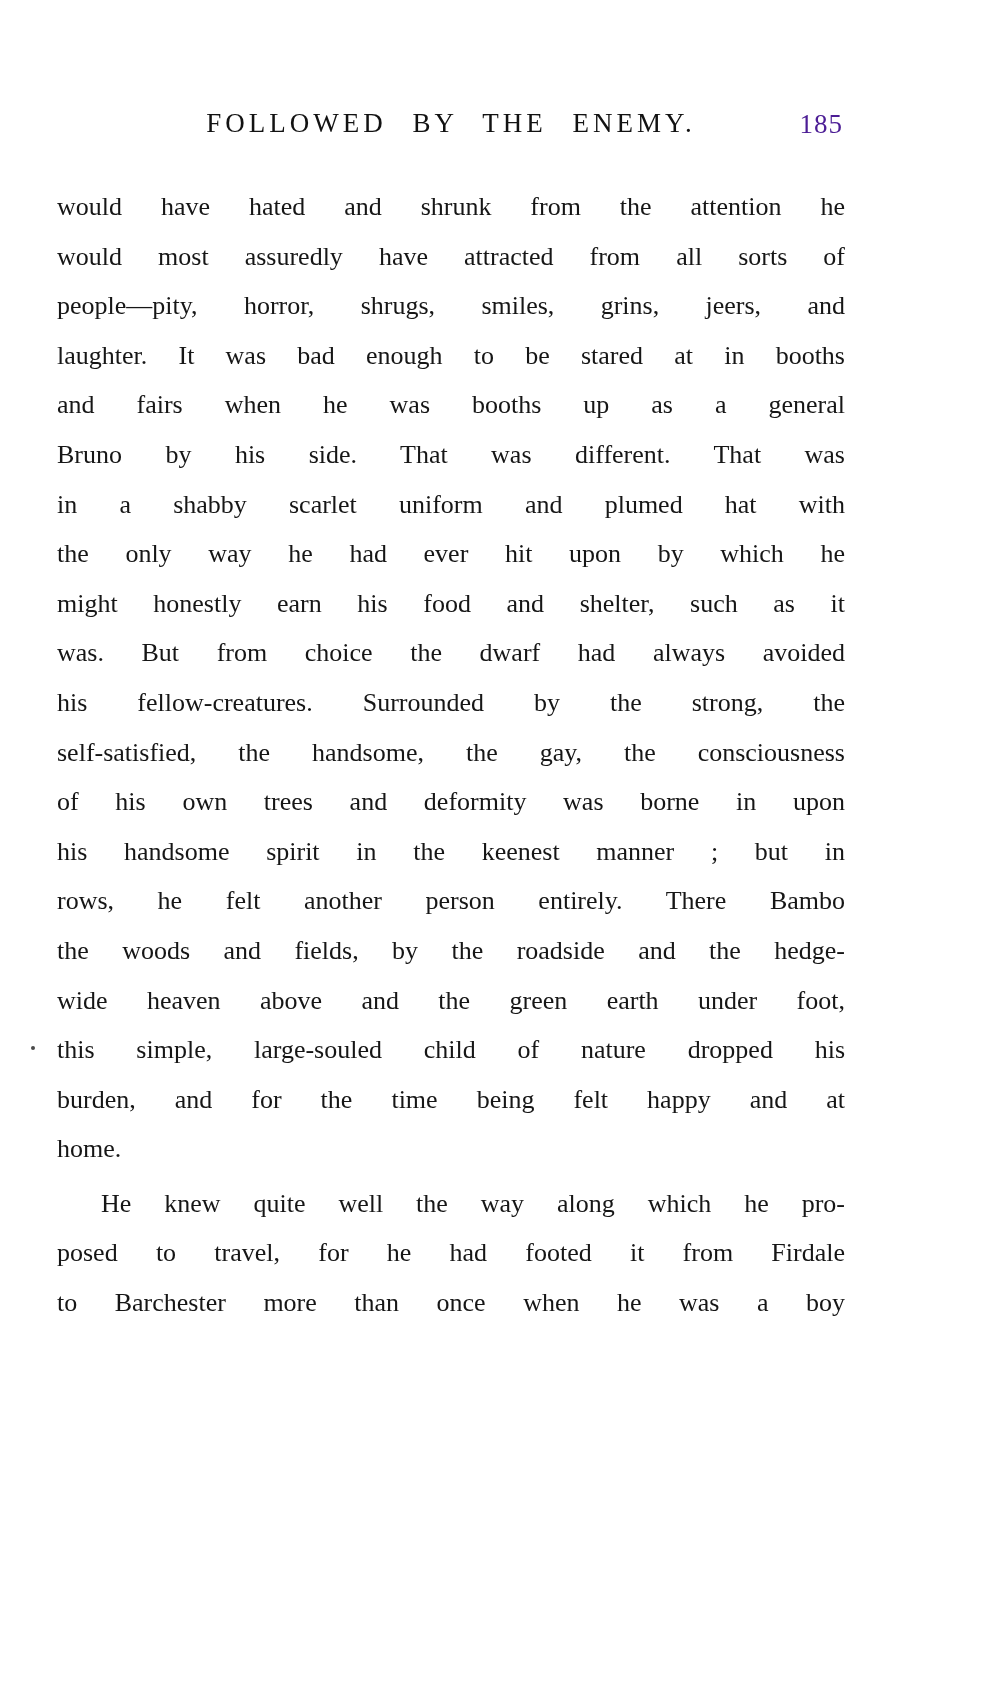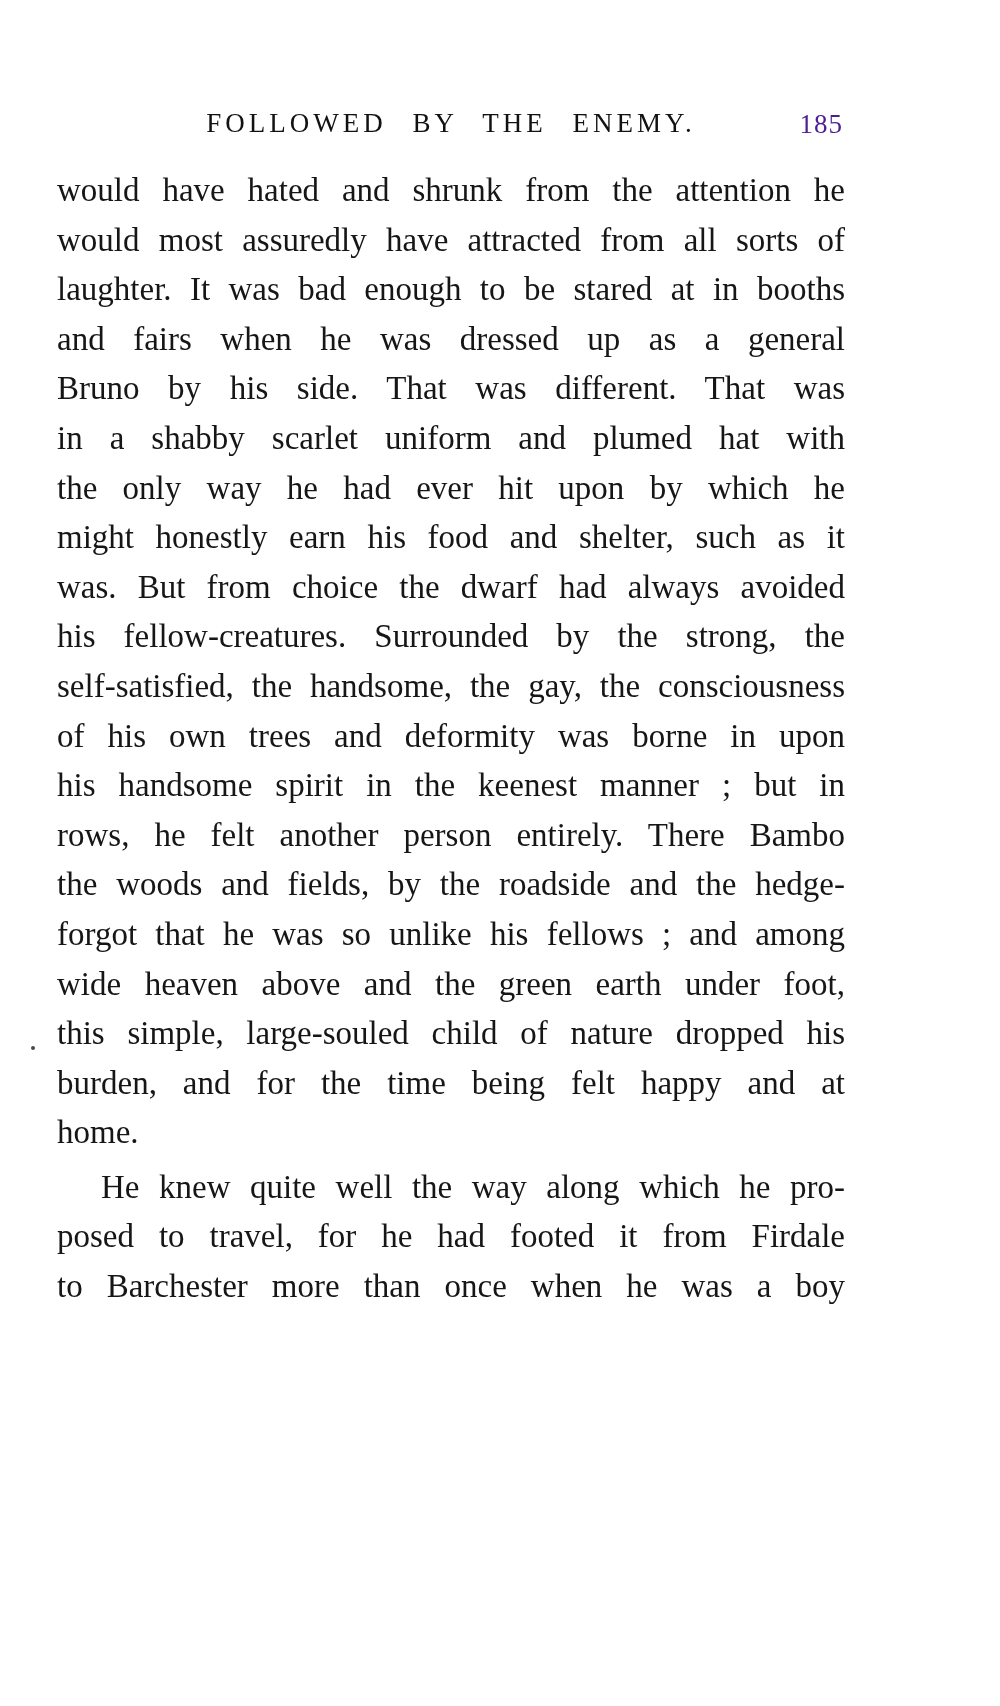--- a/index.html
+++ b/index.html
@@ -28,22 +28,22 @@
   }
   .folio {
     position: absolute;
     right: 2px; top: 1px;
     font-size: 27px;
     letter-spacing: 1px;
     color: #4c1d95;
   }
   .body-text {
     position: absolute;
-    top: 166px; left: 57px; width: 788px;
-    font-size: 33px;
+    top: 182px; left: 57px; width: 788px;
+    font-size: 26px;
     line-height: 49.6px;
   }
   .line {
     text-align: justify;
     text-align-last: justify;
   }
   .line.short {
     text-align-last: left;
   }
   .para-2 { margin-top: 5px; }
@@ -64,34 +64,34 @@
   <div class="running-head">
     <div class="head-title">FOLLOWED BY THE ENEMY.</div>
     <div class="folio">185</div>
   </div>
 
   <div class="body-text">
 
     <div class="para-1">
       <div class="line">would have hated and shrunk from the attention he</div>
       <div class="line">would most assuredly have attracted from all sorts of</div>
+      <div class="line">people—pity, horror, shrugs, smiles, grins, jeers, and</div>
       <div class="line">laughter. It was bad enough to be stared at in booths</div>
-      <div class="line">and fairs when he was dressed up as a general</div>
+      <div class="line">and fairs when he was booths up as a general</div>
       <div class="line">Bruno by his side. That was different. That was</div>
       <div class="line">in a shabby scarlet uniform and plumed hat with</div>
       <div class="line">the only way he had ever hit upon by which he</div>
       <div class="line">might honestly earn his food and shelter, such as it</div>
       <div class="line">was. But from choice the dwarf had always avoided</div>
       <div class="line">his fellow-creatures. Surrounded by the strong, the</div>
       <div class="line">self-satisfied, the handsome, the gay, the consciousness</div>
       <div class="line">of his own trees and deformity was borne in upon</div>
       <div class="line">his handsome spirit in the keenest manner ; but in</div>
       <div class="line">rows, he felt another person entirely. There Bambo</div>
       <div class="line">the woods and fields, by the roadside and the hedge-</div>
-      <div class="line">forgot that he was so unlike his fellows ; and among</div>
       <div class="line">wide heaven above and the green earth under foot,</div>
       <div class="line">this simple, large-souled child of nature dropped his</div>
       <div class="line">burden, and for the time being felt happy and at</div>
       <div class="line short">home.</div>
     </div>
 
     <div class="para-2">
       <div class="line first">He knew quite well the way along which he pro-</div>
       <div class="line">posed to travel, for he had footed it from Firdale</div>
       <div class="line">to Barchester more than once when he was a boy</div>

